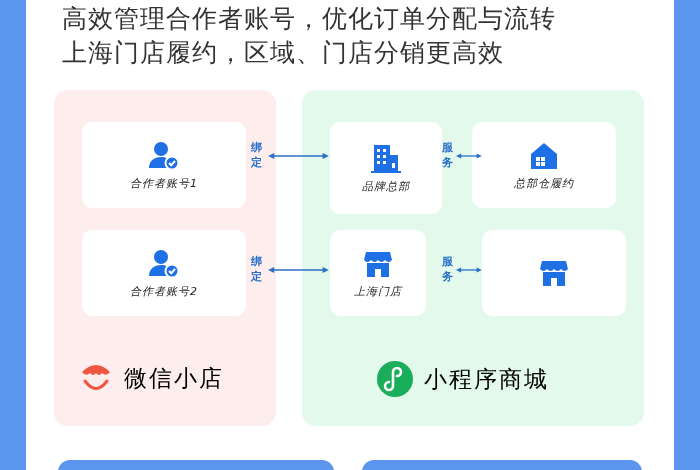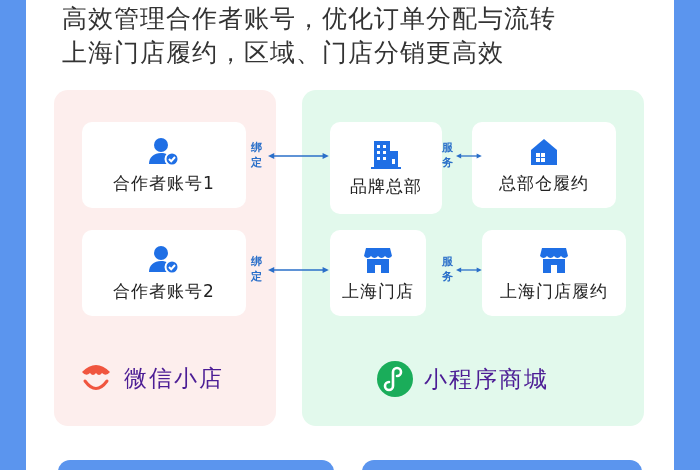--- a/index.html
+++ b/index.html
@@ -3,25 +3,25 @@
 <meta charset="utf-8">
 <style>
   html,body{margin:0;padding:0;}
   body{width:700px;height:470px;overflow:hidden;background:#5b95ee;position:relative;font-family:"DejaVu Sans","Liberation Sans",sans-serif;}
   .panel{position:absolute;left:26px;top:-20px;width:648px;height:510px;background:#ffffff;border-radius:14px;}
   .desc{position:absolute;left:62px;font-size:25px;color:#333;letter-spacing:1px;}
   .zone{position:absolute;border-radius:14px;}
   .zone.red{left:54px;top:90px;width:222px;height:336px;background:#fdeeed;}
   .zone.green{left:302px;top:90px;width:342px;height:336px;background:#e2f9ec;}
   .card{position:absolute;background:#fff;border-radius:10px;display:flex;flex-direction:column;align-items:center;justify-content:center;}
-  .card .lbl{font-size:17px;color:#222;margin-top:4px;letter-spacing:1px;}
+  .card .lbl{font-size:11px;color:#222;margin-top:4px;letter-spacing:1px;font-style:italic;}
   .card svg{width:32px;height:32px;}
   .link{position:absolute;display:flex;align-items:center;}
   .link .tx{font-size:11px;color:#2a6fc9;font-weight:bold;margin-bottom:2px;}
-  .brand{position:absolute;display:flex;align-items:center;font-size:23px;color:#4c1d95;letter-spacing:2px;}
+  .brand{position:absolute;display:flex;align-items:center;font-size:23px;color:#000000;letter-spacing:2px;}
   .brand svg{margin-right:10px;}
   .btm{position:absolute;top:460px;height:30px;background:#5b95ee;border-radius:12px;}
 </style>
 </head>
 <body>
 
 <div class="panel"></div>
 
 <div class="desc" style="top:2px">高效管理合作者账号，优化订单分配与流转</div>
 <div class="desc" style="top:36px">上海门店履约，区域、门店分销更高效</div>
@@ -84,21 +84,20 @@
       <path d="M5 15h22v14H19v-8h-6v8H5z" fill="#1f6fe5"></path>
     </svg>
   <span class="lbl">上海门店</span>
 </div>
 <div class="card" style="left:482px;top:230px;width:144px;height:86px">
   <svg viewBox="0 0 32 32">
       <path d="M4 4h24l2 8H2z" fill="#1f6fe5"></path>
       <path d="M2 12q3.5 4 7 0q3.5 4 7 0q3.5 4 7 0q3.5 4 7 0" fill="#1f6fe5"></path>
       <path d="M5 15h22v14H19v-8h-6v8H5z" fill="#1f6fe5"></path>
     </svg>
-  <span class="lbl">上海门店履约</span>
 </div>
 
 <div class="link" style="left:251px;top:140px;width:78px">
   <span class="tx">绑定</span>
   <svg width="78" height="10" viewBox="0 0 78 10">
       <line x1="6" y1="5" x2="72" y2="5" stroke="#2a6fc9" stroke-width="2"></line>
       <path d="M0 5l8-4v8z M78 5l-8-4v8z" fill="#2a6fc9"></path>
     </svg>
 </div>
 <div class="link" style="left:251px;top:254px;width:78px">

